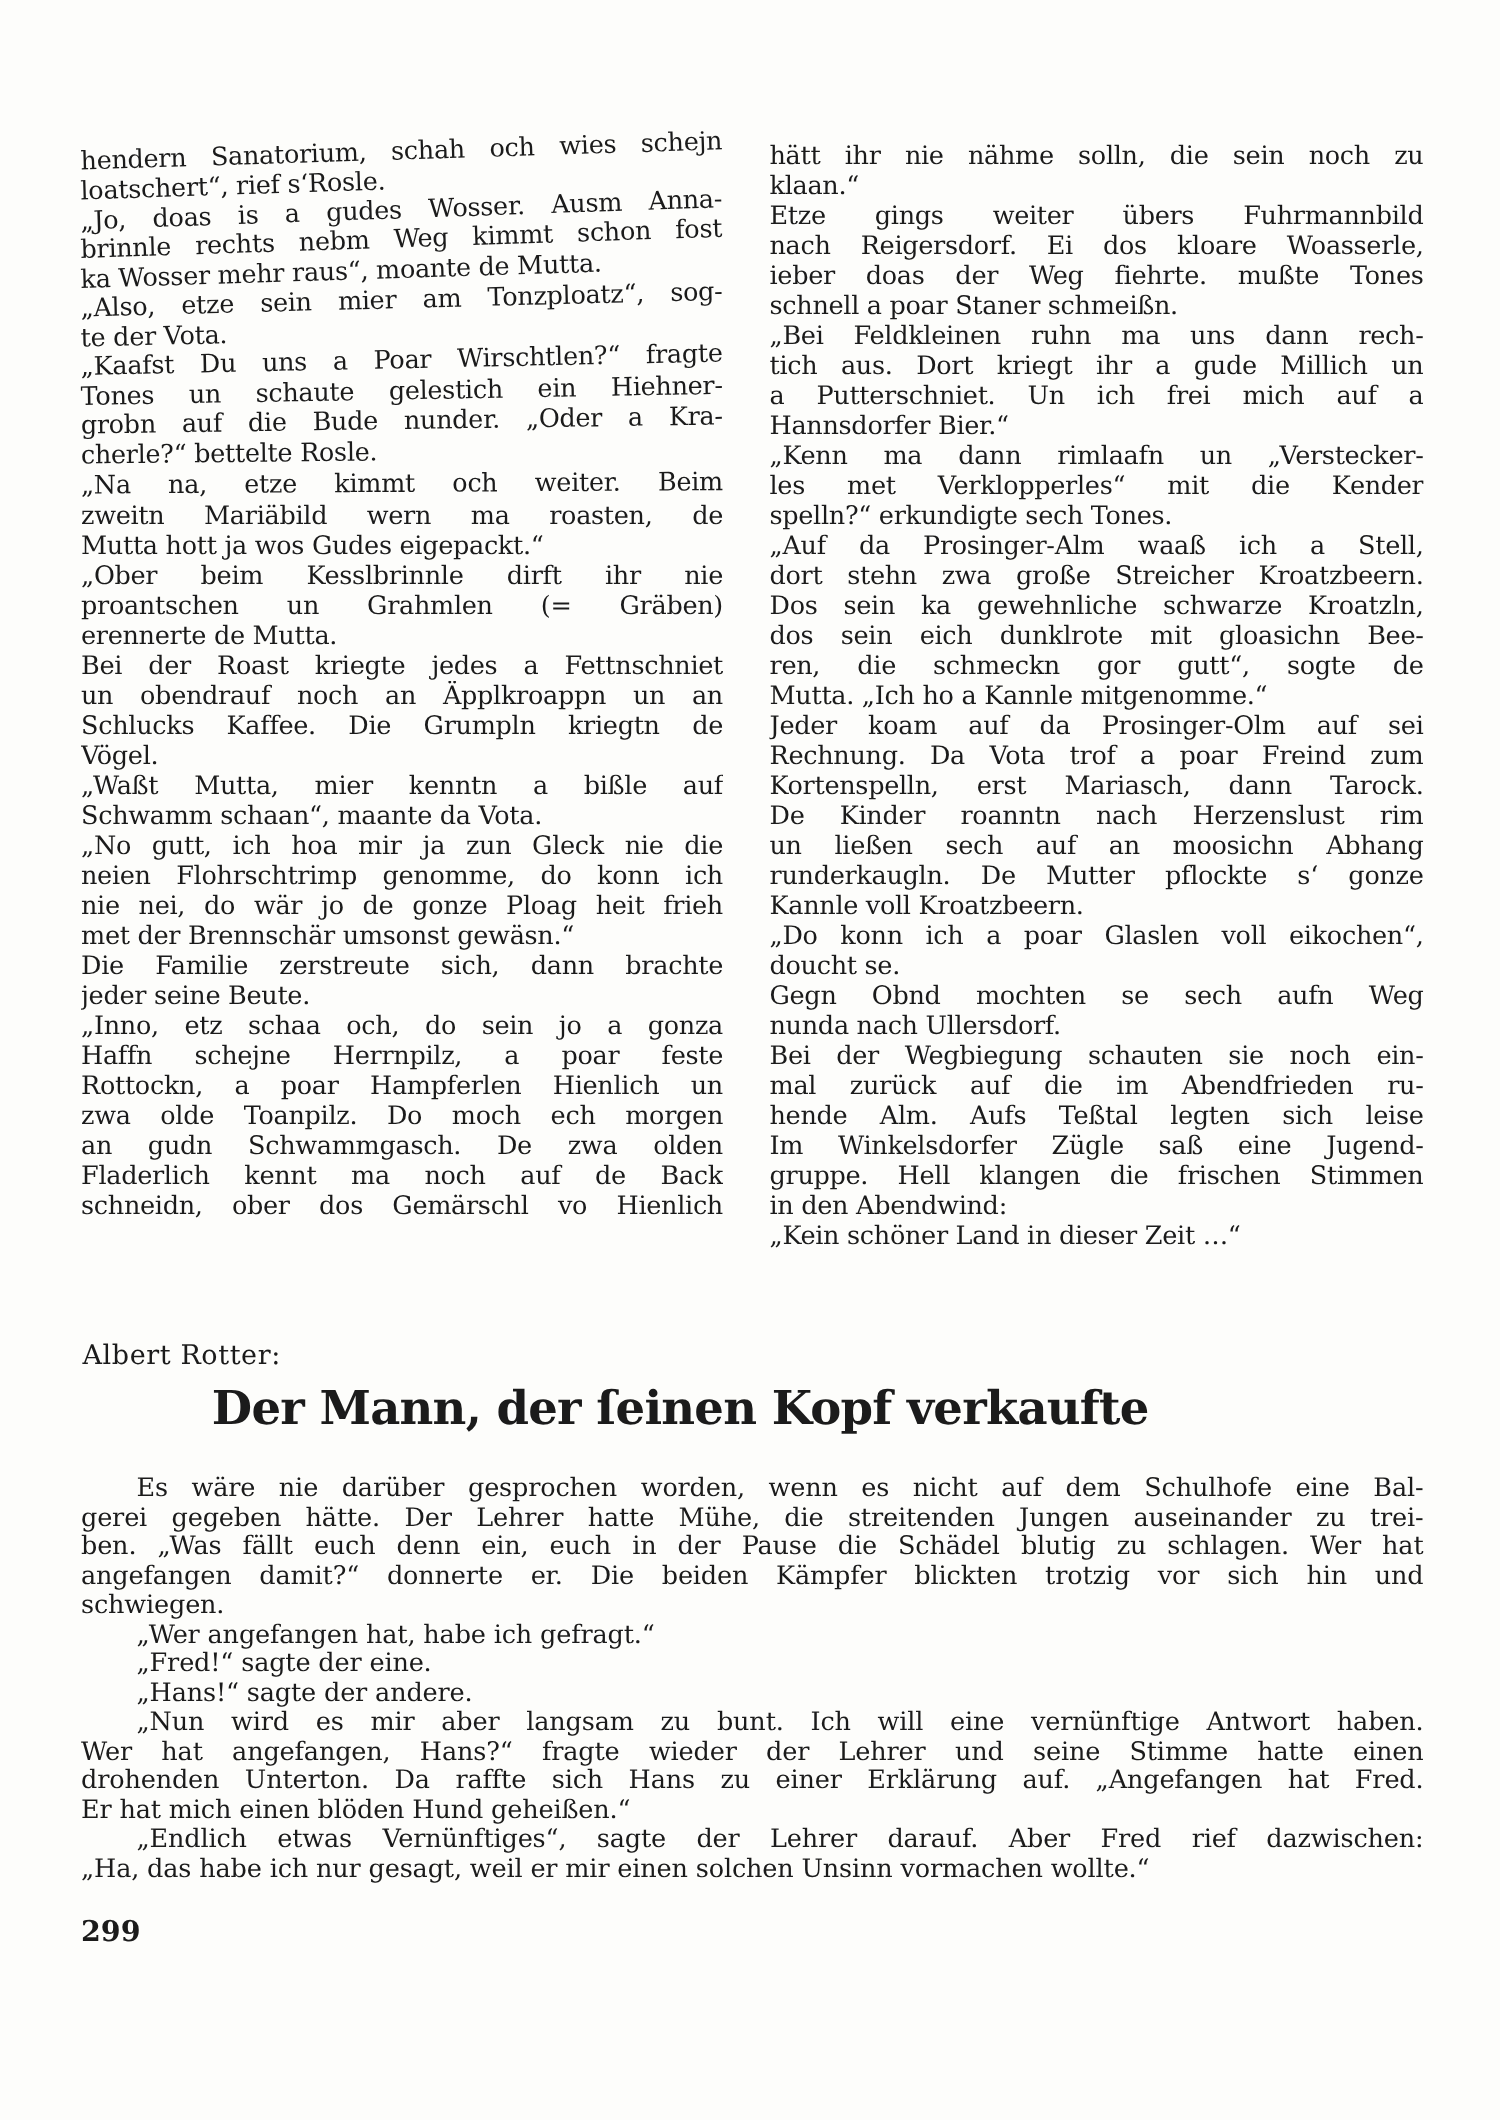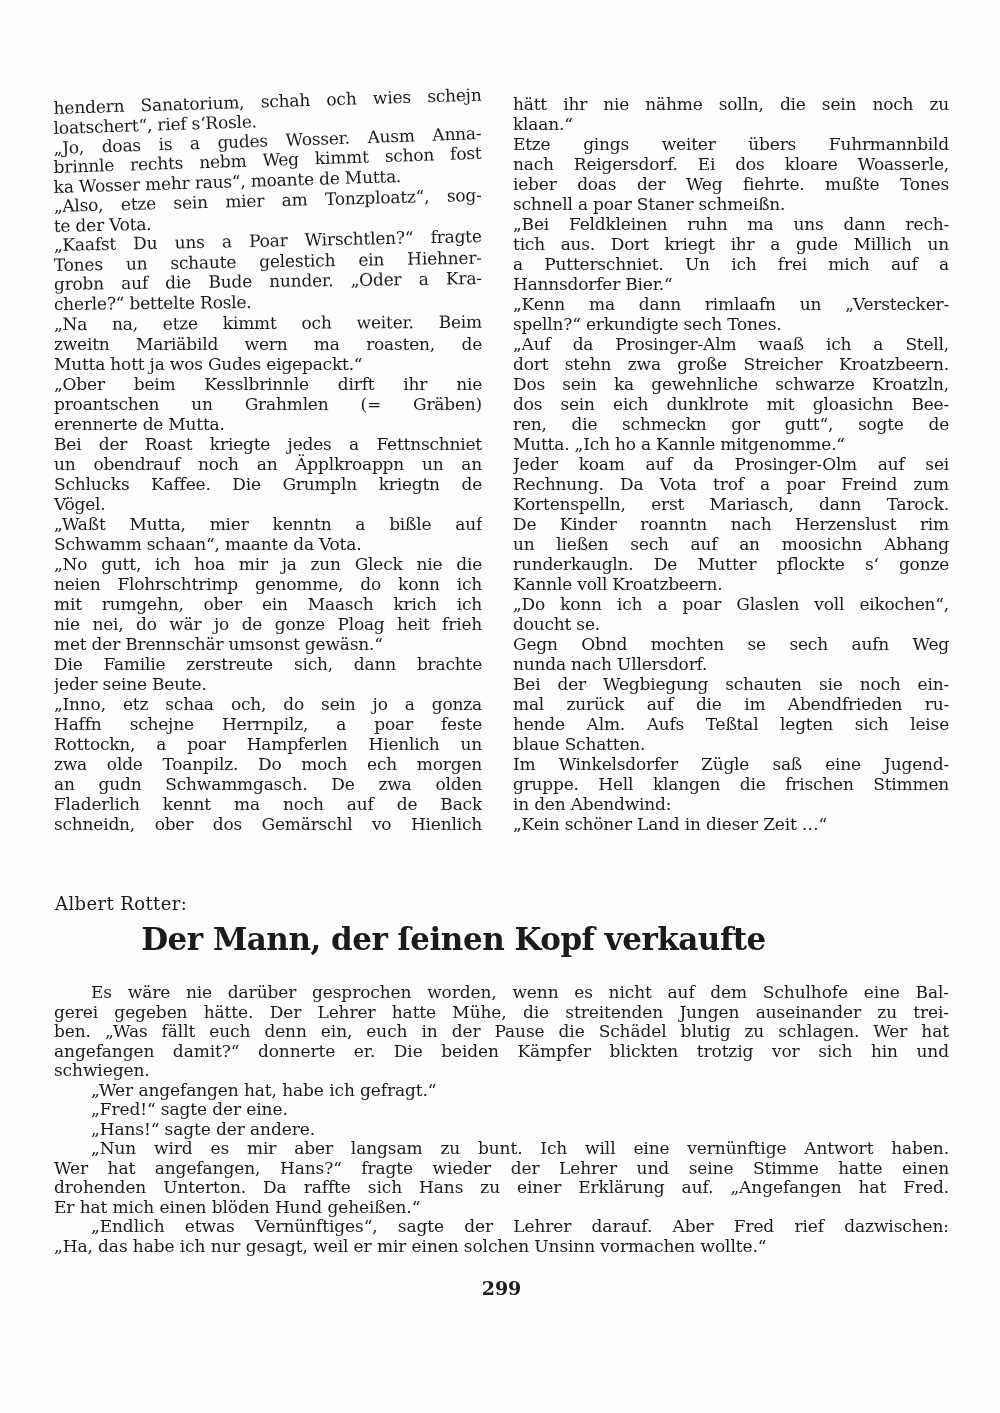--- a/index.html
+++ b/index.html
@@ -85,21 +85,21 @@
     line-height: 19.5px;
     letter-spacing: -0.1px;
   }
   .story .line.indent { text-indent: 37px; }
   
   .page-number {
     position: absolute;
     left: 54px;
     top: 1277px;
     width: 895px;
-    text-align: center;
+    text-align: left;
     font-size: 19px;
     font-weight: bold;
   }
 </style>
 </head>
 <body>
 
 <div class="page">
 
   <div class="columns">
@@ -122,21 +122,20 @@
         <div class="line">proantschen un Grahmlen (= Gräben)</div>
         <div class="line end">erennerte de Mutta.</div>
         <div class="line">Bei der Roast kriegte jedes a Fettnschniet</div>
         <div class="line">un obendrauf noch an Äpplkroappn un an</div>
         <div class="line">Schlucks Kaffee. Die Grumpln kriegtn de</div>
         <div class="line end">Vögel.</div>
         <div class="line">„Waßt Mutta, mier kenntn a bißle auf</div>
         <div class="line end">Schwamm schaan“, maante da Vota.</div>
         <div class="line">„No gutt, ich hoa mir ja zun Gleck nie die</div>
         <div class="line">neien Flohrschtrimp genomme, do konn ich</div>
-        <div class="line">mit rumgehn, ober ein Maasch krich ich</div>
         <div class="line">nie nei, do wär jo de gonze Ploag heit frieh</div>
         <div class="line end">met der Brennschär umsonst gewäsn.“</div>
         <div class="line">Die Familie zerstreute sich, dann brachte</div>
         <div class="line end">jeder seine Beute.</div>
         <div class="line">„Inno, etz schaa och, do sein jo a gonza</div>
         <div class="line">Haffn schejne Herrnpilz, a poar feste</div>
         <div class="line">Rottockn, a poar Hampferlen Hienlich un</div>
         <div class="line">zwa olde Toanpilz. Do moch ech morgen</div>
         <div class="line">an gudn Schwammgasch. De zwa olden</div>
         <div class="line">Fladerlich kennt ma noch auf de Back</div>
@@ -147,20 +146,21 @@
         <div class="line end">klaan.“</div>
         <div class="line">Etze gings weiter übers Fuhrmannbild</div>
         <div class="line">nach Reigersdorf. Ei dos kloare Woasserle,</div>
         <div class="line">ieber doas der Weg fiehrte. mußte Tones</div>
         <div class="line end">schnell a poar Staner schmeißn.</div>
         <div class="line">„Bei Feldkleinen ruhn ma uns dann rech-</div>
         <div class="line">tich aus. Dort kriegt ihr a gude Millich un</div>
         <div class="line">a Putterschniet. Un ich frei mich auf a</div>
         <div class="line end">Hannsdorfer Bier.“</div>
         <div class="line">„Kenn ma dann rimlaafn un „Verstecker-</div>
+        <div class="line">les met Verklopperles“ mit die Kender</div>
         <div class="line end">spelln?“ erkundigte sech Tones.</div>
         <div class="line">„Auf da Prosinger-Alm waaß ich a Stell,</div>
         <div class="line">dort stehn zwa große Streicher Kroatzbeern.</div>
         <div class="line">Dos sein ka gewehnliche schwarze Kroatzln,</div>
         <div class="line">dos sein eich dunklrote mit gloasichn Bee-</div>
         <div class="line">ren, die schmeckn gor gutt“, sogte de</div>
         <div class="line end">Mutta. „Ich ho a Kannle mitgenomme.“</div>
         <div class="line">Jeder koam auf da Prosinger-Olm auf sei</div>
         <div class="line">Rechnung. Da Vota trof a poar Freind zum</div>
         <div class="line">Kortenspelln, erst Mariasch, dann Tarock.</div>
@@ -168,21 +168,20 @@
         <div class="line">un ließen sech auf an moosichn Abhang</div>
         <div class="line">runderkaugln. De Mutter pflockte s‘ gonze</div>
         <div class="line end">Kannle voll Kroatzbeern.</div>
         <div class="line">„Do konn ich a poar Glaslen voll eikochen“,</div>
         <div class="line end">doucht se.</div>
         <div class="line">Gegn Obnd mochten se sech aufn Weg</div>
         <div class="line end">nunda nach Ullersdorf.</div>
         <div class="line">Bei der Wegbiegung schauten sie noch ein-</div>
         <div class="line">mal zurück auf die im Abendfrieden ru-</div>
         <div class="line">hende Alm. Aufs Teßtal legten sich leise</div>
-        <div class="line end">blaue Schatten.</div>
         <div class="line">Im Winkelsdorfer Zügle saß eine Jugend-</div>
         <div class="line">gruppe. Hell klangen die frischen Stimmen</div>
         <div class="line end">in den Abendwind:</div>
         <div class="line end">„Kein schöner Land in dieser Zeit …“</div>
       </div>
   </div>
 
   <div class="author-line">Albert Rotter:</div>
 
   <div class="story-title">Der Mann, der ſeinen Kopf verkaufte</div>

